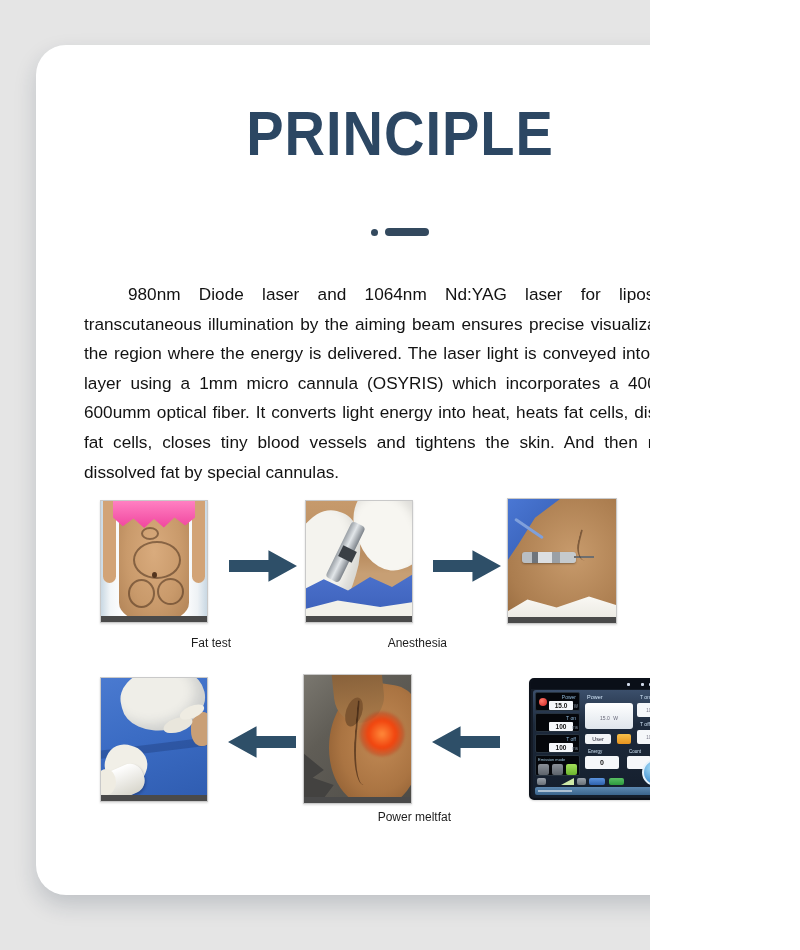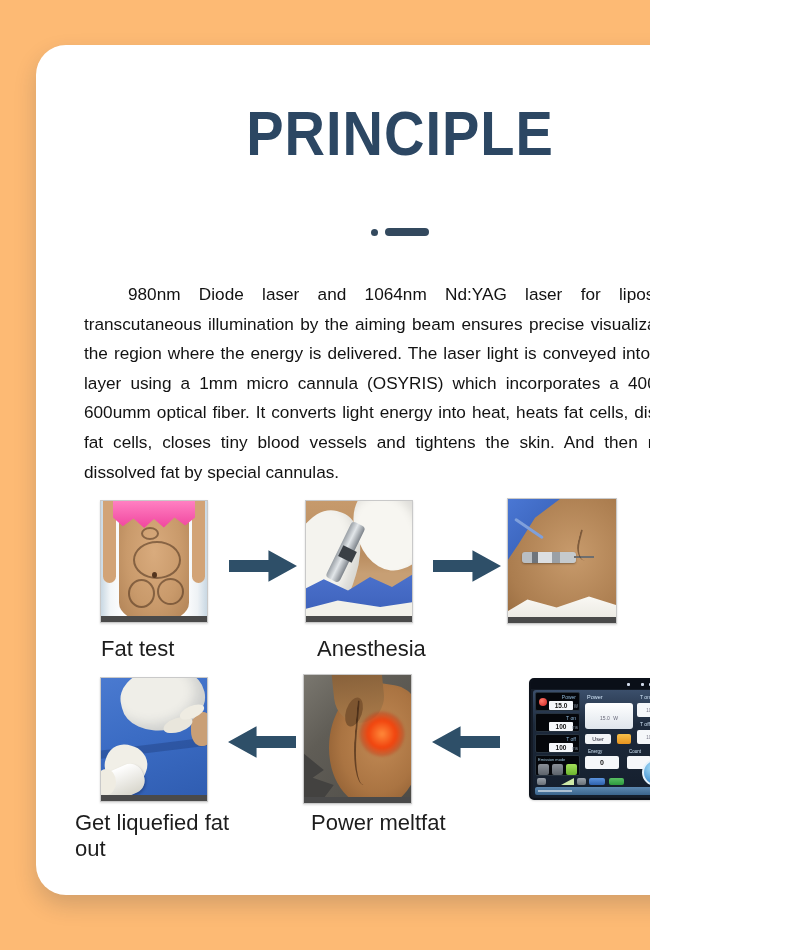--- a/index.html
+++ b/index.html
@@ -1,38 +1,38 @@
 <!DOCTYPE html>
 <html><head>
 <meta charset="utf-8">
 <style>
   html,body{margin:0;padding:0;}
   body{font-family:"Liberation Sans", sans-serif;}
-  .page{position:relative;width:650px;height:950px;background:#fdba74;overflow:hidden;}
+  .page{position:relative;width:650px;height:950px;background:#e5e5e5;overflow:hidden;}
   .card{position:absolute;left:36px;top:45px;width:727px;height:850px;background:#ffffff;
         border-radius:30px;box-shadow:0 10px 22px rgba(20,40,60,.18);}
   
   .title{position:absolute;left:100px;top:100px;width:600px;text-align:center;
          font-size:56px;font-weight:700;color:#2c4763;letter-spacing:1px;
          transform:scaleY(1.14);transform-origin:center;}
   .subtitle{position:absolute;left:0;top:190px;width:800px;text-align:center;
             font-size:17px;color:#4a5055;}
   .divider{position:absolute;left:0;top:228px;width:800px;display:flex;
            justify-content:center;align-items:center;gap:7px;}
   .divider .dot{width:7px;height:7px;border-radius:50%;background:#33495e;}
   .divider .pill{width:44px;height:8px;border-radius:4px;background:#33495e;}
   
   .desc{position:absolute;left:84px;top:280px;width:621px;font-size:17.2px;
         line-height:29.6px;color:#121212;text-align:justify;text-indent:44px;}
   
   .photo{position:absolute;border:1px solid #c9c9c9;background:#fff;overflow:hidden;
          box-shadow:0 1px 2px rgba(0,0,0,.15);}
   .photo *{position:absolute;}
   .photo-bar{left:0;right:0;bottom:0;height:6px;background:#4a4a4a;}
-  .cap{position:absolute;text-align:left;font-size:22px;color:#1d1d1d;}
+  .cap{position:absolute;text-align:right;font-size:12px;color:#1d1d1d;}
   
   .arrow-r{position:absolute;background:#2e4f68;
            clip-path:polygon(0 33%,58% 33%,58% 6%,100% 50%,58% 94%,58% 67%,0 67%);}
   .arrow-l{position:absolute;background:#2e4f68;
            clip-path:polygon(100% 33%,42% 33%,42% 6%,0 50%,42% 94%,42% 67%,100% 67%);}
   .arrow-d{position:absolute;background:#3e5b71;
            clip-path:polygon(29% 0,71% 0,71% 60%,100% 60%,50% 100%,0 60%,29% 60%);}
 
   
   .p1{left:100px;top:500px;width:106px;height:121px;
@@ -311,15 +311,14 @@
         <i class="m-blue"></i>
         <i class="m-grn2"></i>
       </div>
       <div class="m-logo"></div>
       <div class="m-status">
           <i></i>
         </div>
     </div>
   </div>
 
-  <div class="cap" style="left:75px;top:810px;width:180px;">Get liquefied fat out</div>
   <div class="cap" style="left:311px;top:810px;width:140px;">Power meltfat</div>
 </div>
 
 </body></html>

